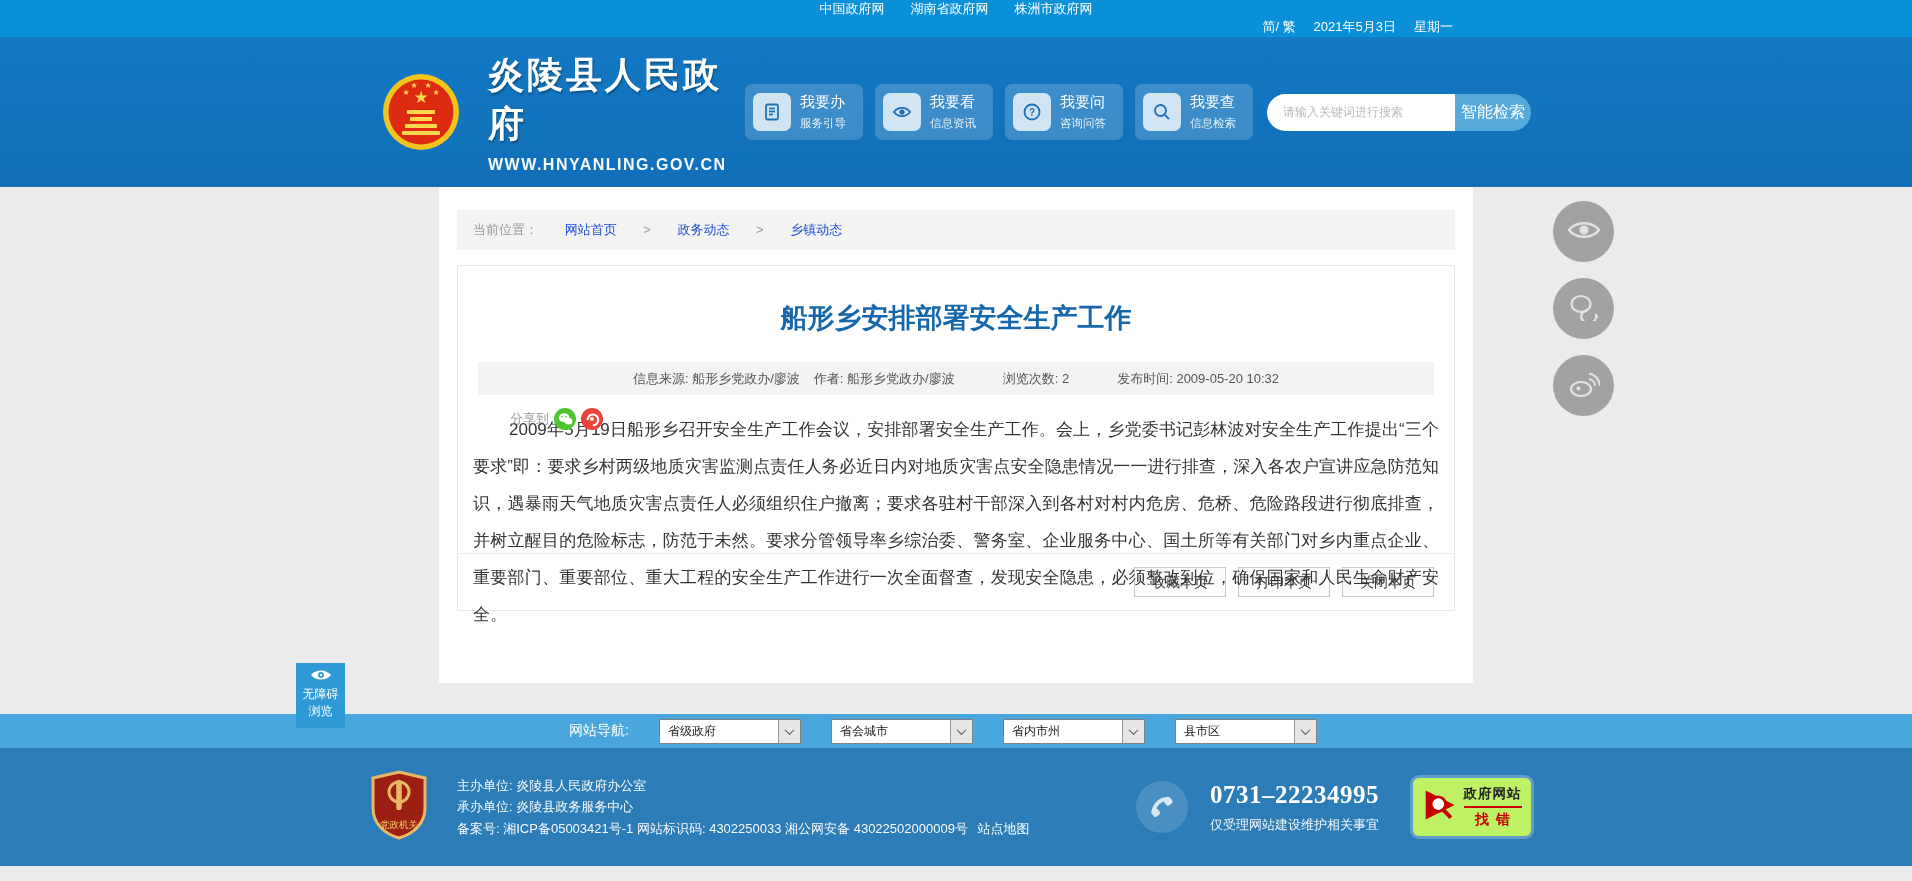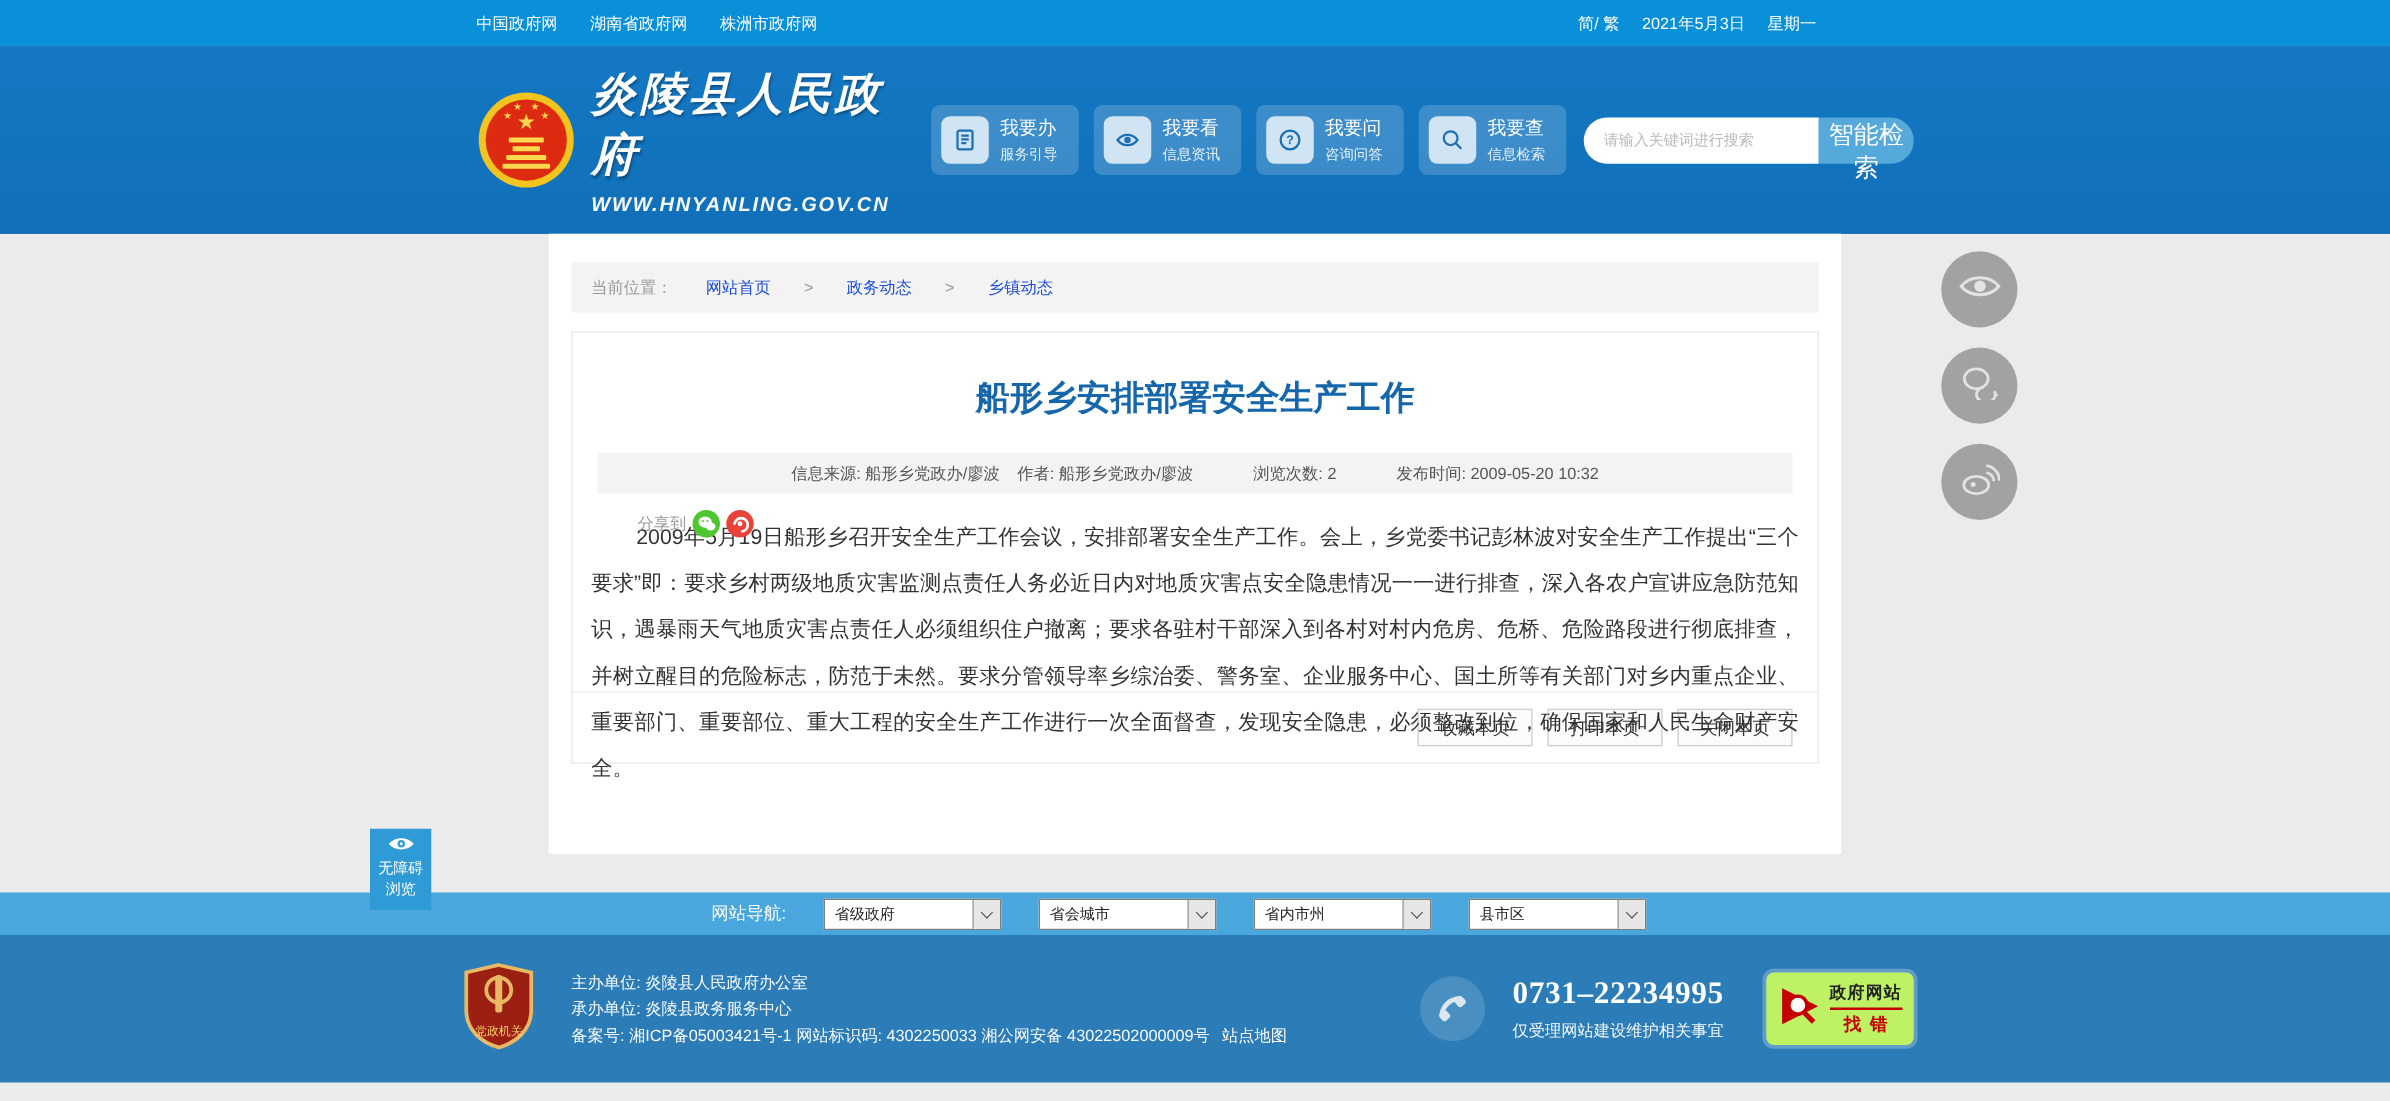--- a/index.html
+++ b/index.html
@@ -1,42 +1,42 @@
 <!DOCTYPE html>
 <html><head>
 <meta charset="utf-8">
 <style>
   * { margin:0; padding:0; box-sizing:border-box; }
   html,body { width:1912px; height:881px; }
   body { background:#ebebeb; font-family:"Liberation Sans", sans-serif; position:relative; overflow:hidden; }
 
   
   .topbar { height:37px; background:#0a90d8; color:#fff; font-size:13px; }
-  .topbar-inner { width:1150px; margin:0 auto; height:100%; display:flex; align-items:center; }
+  .topbar-inner { width:1150px; margin:0 auto; height:100%; display:flex; align-items:center;flex-direction:column; }
   .topbar-links { display:flex; gap:26px; }
   .topbar-links span { cursor:pointer; }
   .topbar-right { margin-left:auto; margin-right:78px; display:flex; gap:18px; align-items:flex-end; }
 
   
   .header { height:150px; background:#1273bd; background-image:linear-gradient(180deg, #1478c4 0%, #1273bd 60%, #116fb8 100%); }
   .header-inner { width:1150px; margin:0 auto; height:100%; display:flex; align-items:center; }
   .emblem { width:80px; height:80px; flex:0 0 auto; }
-  .site-title { margin-left:12px; color:#fff;font-style:italic; }
+  .site-title { margin-left:27px; color:#fff; }
   .site-title .name { font-size:36px; font-weight:bold; letter-spacing:3px; text-shadow:1px 2px 2px rgba(0,0,0,.3); }
   .site-title .url { font-size:16px; letter-spacing:1.5px; margin-top:7px; font-weight:bold; opacity:.96; }
   .services { display:flex; gap:12px; margin-left:auto; }
   .svc { width:118px; height:56px; background:rgba(255,255,255,.18); border-radius:7px; display:flex; align-items:center; padding:0 8px; cursor:pointer; }
   .svc-icon { width:38px; height:38px; background:rgba(235,243,250,.85); border-radius:7px; display:flex; align-items:center; justify-content:center; flex:0 0 auto; }
   .svc-text { margin-left:9px; color:#fff; }
   .svc-title { font-size:15px; }
   .svc-sub { font-size:11.5px; margin-top:4px; opacity:.88; }
   .searchbar { margin-left:14px; display:flex; height:37px; }
   .search-input { width:188px; border:none; outline:none; border-radius:19px 0 0 19px; padding-left:16px; font-size:12px; color:#333; font-family:"Liberation Sans", sans-serif; }
   .search-input::placeholder { color:#b9b9b9; }
-  .search-btn { width:76px; background:#56a9db; color:#fff; border:none; border-radius:0 19px 19px 0; font-size:20px; cursor:pointer; font-family:"Liberation Sans", sans-serif; }
+  .search-btn { width:76px; background:#56a9db; color:#fff; border:none; border-radius:0 19px 19px 0; font-size:16px; cursor:pointer; font-family:"Liberation Sans", sans-serif; }
 
   
   .main-panel { width:1034px; margin:0 auto; background:#fff; height:496px; padding:23px 18px 0; }
   .breadcrumb { height:40px; background:#f3f3f3; line-height:40px; font-size:13px; color:#999; padding-left:16px; }
   .breadcrumb .bc-link { color:#1d4ed8; margin:0 23px; cursor:pointer; }
   .breadcrumb .bc-sep { color:#999; }
 
   .article { border:1px solid #e8e8e8; margin-top:15px; position:relative; height:346px; }
   .article-title { margin-top:34px; text-align:center; font-size:27px; font-weight:bold; color:#1566ab; }
   .meta { margin:26px 20px 0; background:#f3f3f3; height:33px; display:flex; align-items:center; justify-content:center; gap:48px; font-size:13px; color:#555; }

